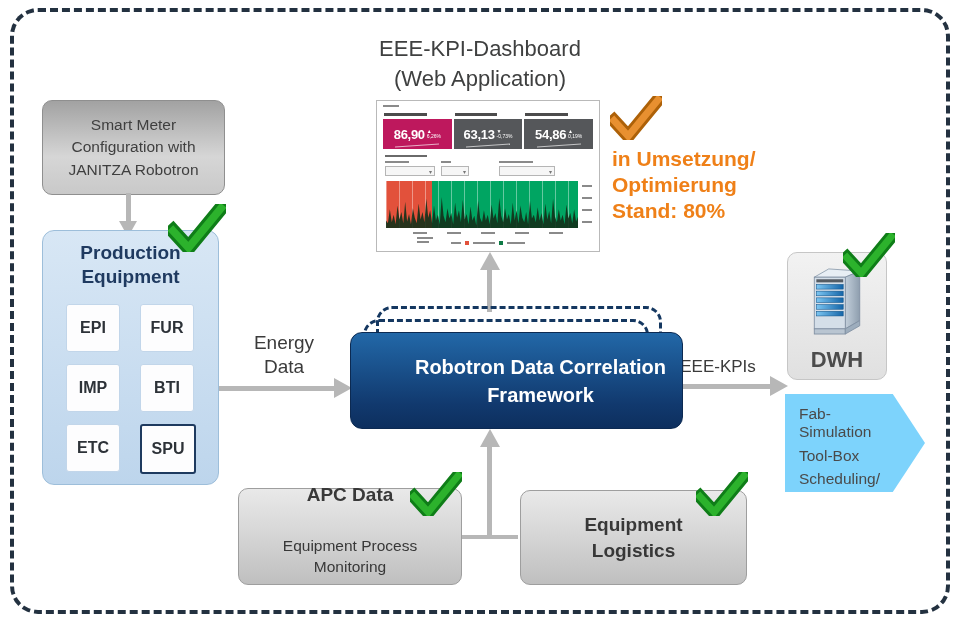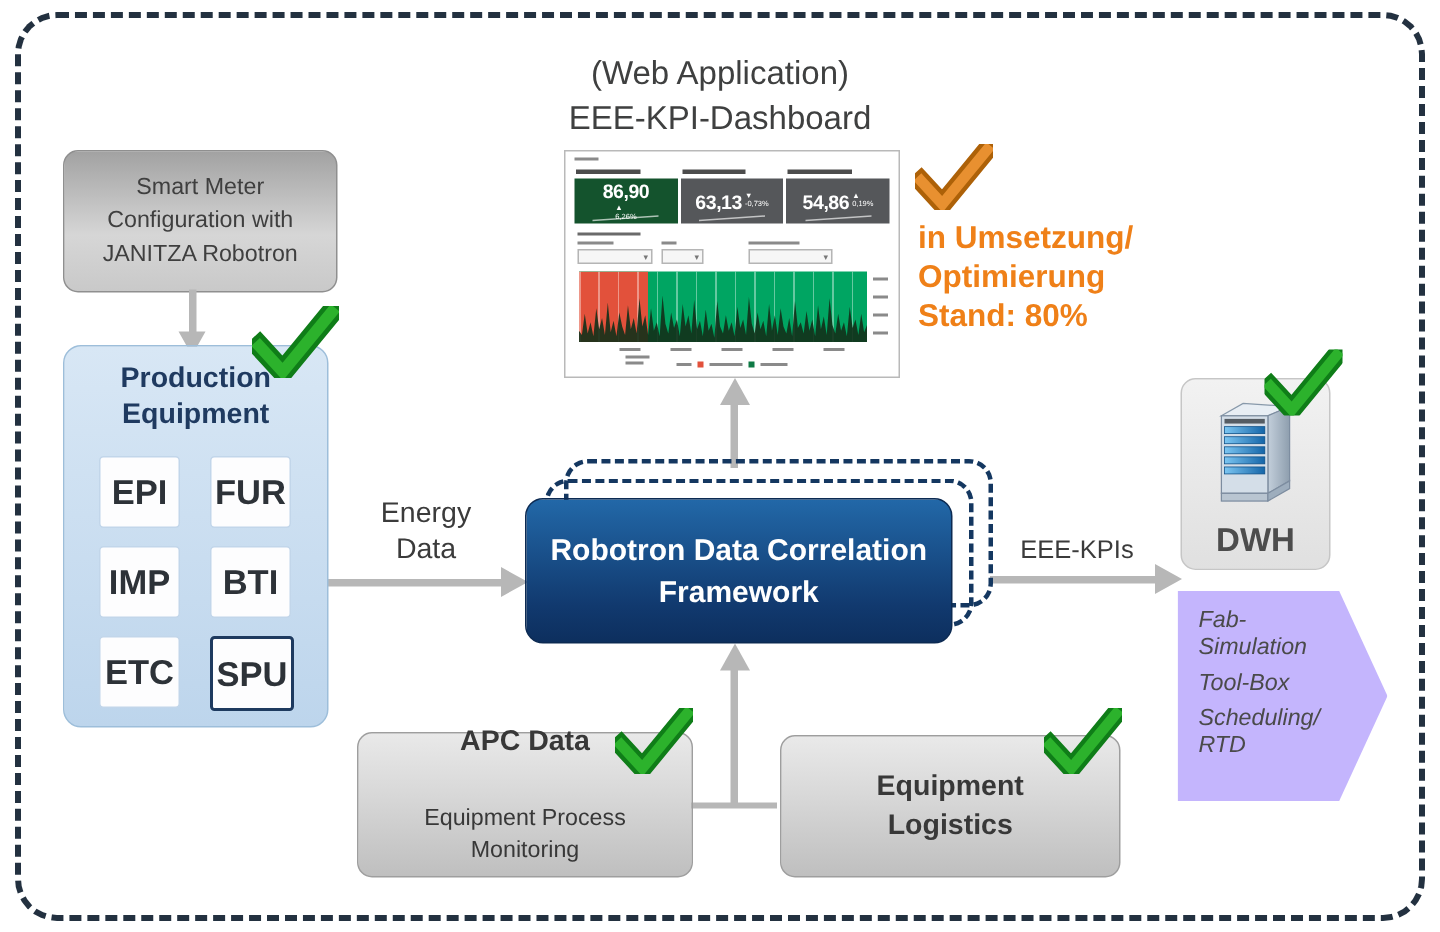--- a/index.html
+++ b/index.html
@@ -21,55 +21,55 @@
          border:1px solid #8f8f8f;color:#3f3f3f;font-size:15.5px;line-height:1.45;}
   .smart span{display:block;width:165px;}
 
   
   .prod{left:42px;top:230px;width:175px;height:253px;border-radius:12px;
         background:linear-gradient(180deg,#d8e7f5 0%,#bdd5ec 100%);
         border:1px solid #9dbeda;z-index:2;}
   .prod-title{position:absolute;left:0;top:10px;width:100%;text-align:center;
         color:#1f3a60;font-weight:bold;font-size:19px;line-height:1.25;}
   .unit{position:absolute;width:52px;height:46px;background:#fdfdfe;border:1px solid #c2d6ea;
-        border-radius:3px;font-weight:bold;font-size:23px;color:#2d3238;}
+        border-radius:3px;font-weight:bold;font-size:16px;color:#2d3238;}
   .unit.hl{border:2.5px solid #1e3a5f;}
   .u0{left:23px;top:73px;} .u1{left:97px;top:73px;}
   .u2{left:23px;top:133px;}.u3{left:97px;top:133px;}
   .u4{left:23px;top:193px;}.u5{left:97px;top:193px;}
 
   
   .aline{background:#b7b7b7;z-index:0;}
   .head-right{width:0;height:0;border-left:18px solid #b7b7b7;border-top:10px solid transparent;border-bottom:10px solid transparent;z-index:0;}
   .head-up{width:0;height:0;border-bottom:18px solid #b7b7b7;border-left:10px solid transparent;border-right:10px solid transparent;z-index:0;}
   .head-down{width:0;height:0;border-top:16px solid #b7b7b7;border-left:9px solid transparent;border-right:9px solid transparent;z-index:0;}
 
   .flow-label{color:#3b3b3b;font-size:19px;line-height:1.25;text-align:center;}
 
   
   .stack{width:280px;height:93px;border:3px dashed #143760;border-radius:16px;z-index:1;}
   .stk1{left:363px;top:319px;} .stk2{left:376px;top:306px;}
   .framework{left:350px;top:332px;width:283px;height:95px;border-radius:12px;z-index:2;
         background:linear-gradient(180deg,#2268a8 0%,#11396e 75%,#0d2f5e 100%);
-        border:1px solid #0c2a52;color:#ffffff;font-weight:bold;font-size:20px;line-height:1.4;}
+        border:1px solid #0c2a52;color:#ffffff;font-weight:bold;font-size:20px;line-height:1.4;padding-left:48px;}
   .framework span{display:block;width:260px;}
 
   
   .status{left:612px;top:146px;width:180px;color:#ef8018;font-weight:bold;font-size:21px;line-height:26px;}
 
   
   .dwh{left:787px;top:252px;width:98px;height:126px;border-radius:10px;
        background:linear-gradient(180deg,#f2f2f2,#e0e0e0);border:1px solid #c6c6c6;z-index:2;}
   .dwh-label{position:absolute;left:0;top:94px;width:100%;text-align:center;
        color:#4c4c4c;font-weight:bold;font-size:22px;}
 
   
-  .fab{left:785px;top:394px;width:140px;height:140px;background:#c4b5fd;
+  .fab{left:785px;top:394px;width:140px;height:98px;background:#7dd3fc;
        clip-path:polygon(0 0,77% 0,100% 50%,77% 100%,0 100%);
-       color:#4a4a4a;font-size:15.5px;line-height:1.18;font-style:italic;}
+       color:#4a4a4a;font-size:15.5px;line-height:1.18;}
   .fab .inner{position:absolute;left:14px;top:6px;width:92px;}
   .fab p{margin:5px 0;}
 
   
   .gbox{border-radius:10px;background:linear-gradient(180deg,#e9e9e9 0%,#d9d9d9 40%,#bfbfbf 100%);
         border:1px solid #9e9e9e;color:#383838;z-index:2;}
   .apc{left:238px;top:488px;width:222px;height:95px;gap:28px;}
   .apc .t1{font-weight:bold;font-size:19px;}
   .apc .t2{font-size:15.5px;line-height:1.3;width:190px;margin:2px auto 12px;}
   .logi{left:520px;top:490px;width:225px;height:93px;font-weight:bold;font-size:19px;line-height:1.35;}
@@ -78,21 +78,21 @@
   .check{position:absolute;z-index:5;}
 
   
   .dash{left:376px;top:100px;width:222px;height:150px;background:#ffffff;
         border:1px solid #b9b9b9;z-index:2;font-family:"Liberation Sans",sans-serif;}
   .bar{position:absolute;background:#8a8a8a;height:2px;}
   .kpis{position:absolute;left:6px;top:12px;width:210px;display:flex;gap:2px;}
   .kpi{flex:1;}
   .kpi .lab{height:3px;background:#4c4c4c;width:62%;margin:0 0 3px 1px;}
   .tile{height:30px;color:#fff;display:flex;align-items:center;justify-content:center;gap:2px;position:relative;}
-  .tile.green{background:#14532d;flex-direction:column;} .tile.dark{background:#55575a;}
+  .tile.green{background:#be185d;} .tile.dark{background:#55575a;}
   .tile .val{font-weight:bold;font-size:13px;letter-spacing:-0.3px;}
   .tile .delta{font-size:5px;line-height:1.1;text-align:left;}
   .tile .spark{position:absolute;left:18%;bottom:3px;width:64%;height:4px;
         border-bottom:1px solid rgba(255,255,255,.65);transform:skewY(-4deg);}
   .filters{position:absolute;left:6px;top:52px;width:210px;height:26px;}
   .dd{position:absolute;height:10px;border:1px solid #b5b5b5;background:#f6f6f6;
       font-size:6px;color:#777;display:flex;align-items:center;justify-content:flex-end;padding-right:2px;box-sizing:border-box;}
   .chart{position:absolute;left:9px;top:80px;width:192px;height:47px;background:#00a562;overflow:hidden;}
   .chart .grid{position:absolute;inset:0;background:repeating-linear-gradient(90deg,rgba(255,255,255,.4) 0 1px,transparent 1px 13px);}
   .chart .red{position:absolute;left:0;top:0;width:24%;height:100%;background:#e2513b;}
@@ -100,22 +100,22 @@
   .legend{position:absolute;left:0;top:140px;width:100%;display:flex;align-items:center;justify-content:center;gap:4px;}
   .dot{width:4px;height:4px;display:inline-block;}
 </style>
 </head>
 <body>
 
 <div class="canvas">
   <div class="outer-border"></div>
 
   <div class="abs title">
+    <div>EEE-KPI-Dashboard</div>
     <div>(Web Application)</div>
-    <div>EEE-KPI-Dashboard</div>
   </div>
 
   <div class="abs ctr smart">
     <span>Smart Meter Configuration with JANITZA Robotron</span>
   </div>
 
   <div class="abs aline" style="left:126px;top:193px;width:5px;height:31px;"></div>
   <div class="abs head-down" style="left:119px;top:221px;"></div>
 
   <div class="abs prod">

